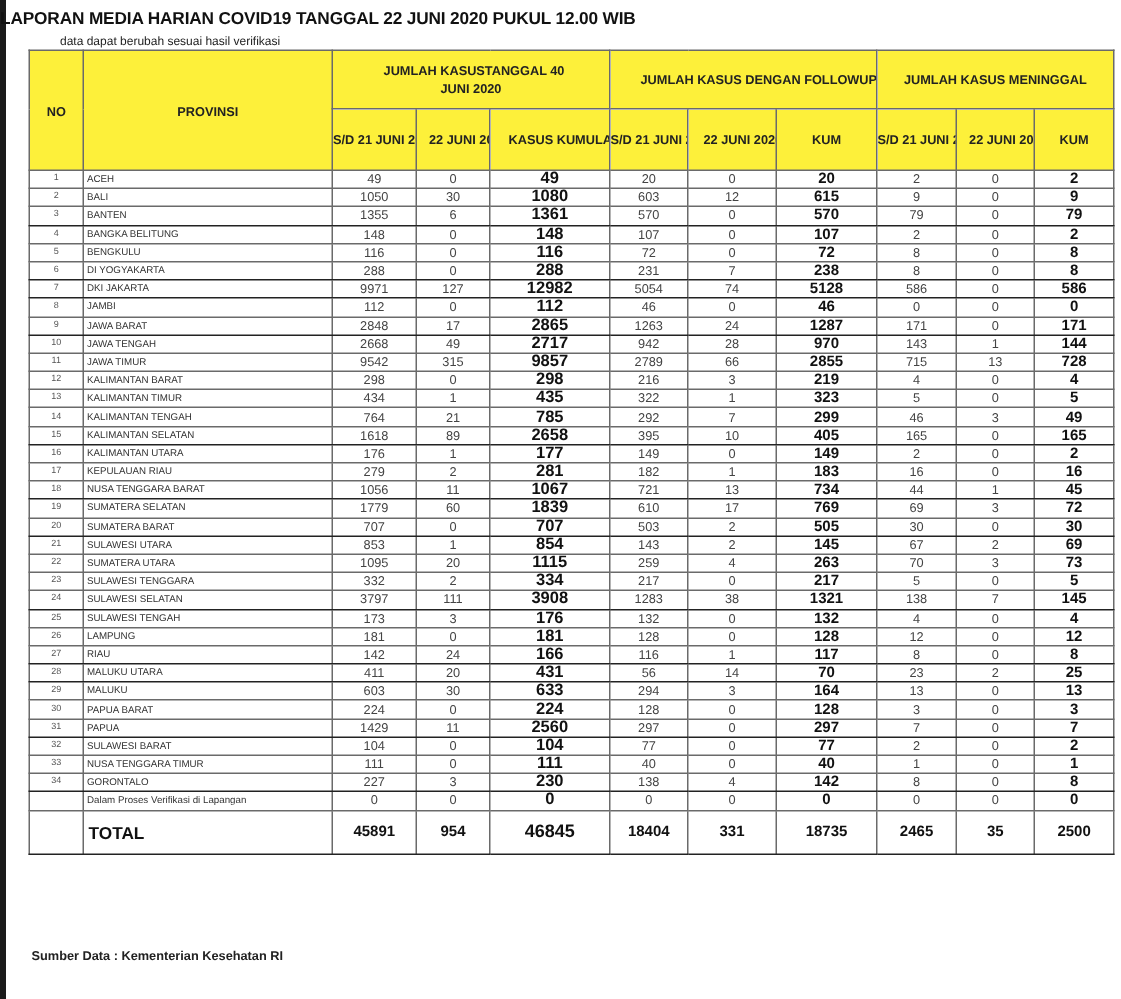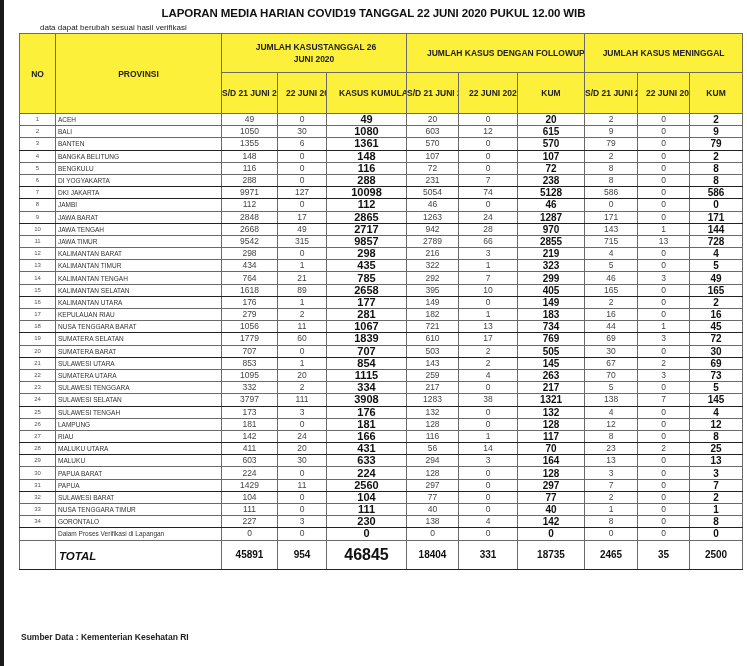--- a/index.html
+++ b/index.html
@@ -2,21 +2,21 @@
 <html><head>
 <meta charset="utf-8">
 <style>
   html, body { margin: 0; padding: 0; }
   body {
     width: 747px; height: 666px; background: #ffffff; position: relative; overflow: hidden;
     font-family: "Liberation Sans", sans-serif; color: #111;
   }
   .left-strip { position: absolute; left: 0; top: 0; width: 4px; height: 666px; background: #1a1a1a; }
   .title {
-    position: absolute; left: 0; width: 747px; top: 7px; text-align: center;
+    position: absolute; left: 0; width: 747px; top: 7px; text-align: left;
     font-size: 11.5px; font-weight: bold; letter-spacing: -0.1px; color: #111;
   }
   .subtitle {
     position: absolute; left: 40px; top: 23px; font-size: 8px; font-weight: normal; color: #222;
   }
   table.report {
     position: absolute; left: 19px; top: 33px; width: 723px;
     border-collapse: collapse; table-layout: fixed;
   }
   table.report td, table.report th {
@@ -30,22 +30,22 @@
   thead tr.h2 th { height: 40px; }
   thead th.grp { border-bottom: 1px solid #6a6a6a; }
   .h-jumlah { display: flex; justify-content: center; padding: 0 10px 0 14px; }
   tbody td { height: 11.2px; line-height: 11px; font-size: 8.5px; color: #444; text-align: center; }
   tbody td.no { font-size: 6px; color: #555; }
   tbody td.prov { text-align: left; font-size: 6.5px; padding-left: 2px; color: #333; }
   tbody td.b { font-weight: bold; color: #111; font-size: 10px; }
   tbody td.b-big { font-weight: bold; color: #111; font-size: 11px; }
   tbody tr.thick td { border-bottom: 1.5px solid #222; }
   tbody tr.total td { height: 24px; font-weight: bold; color: #111; font-size: 10px; border-top: 1.5px solid #222; border-bottom: 1.5px solid #222; }
-  tbody tr.total td.prov { font-size: 11.5px; padding-left: 3px; padding-top: 4px; font-style: italic; }
-  tbody tr.total td.huge { font-size: 16px; }
+  tbody tr.total td.prov { font-size: 11.5px; padding-left: 3px; padding-top: 4px; }
+  tbody tr.total td.huge { font-size: 12px; }
   .footer {
     position: absolute; left: 21px; top: 632px; font-size: 8.5px; font-weight: bold; color: #222;
   }
 </style>
 </head>
 <body>
 
 <div class="left-strip"></div>
 
 <div class="title">LAPORAN MEDIA HARIAN COVID19 TANGGAL 22 JUNI 2020 PUKUL 12.00 WIB</div>
@@ -65,21 +65,21 @@
       <col style="width:52px">
       <col style="width:53px">
   </colgroup>
   <thead>
     <tr class="h1">
       <th rowspan="2">NO</th>
       <th rowspan="2">PROVINSI</th>
       <th colspan="3" class="grp">
         <div class="h-jumlah">
           <span>JUMLAH KASUS</span>
-          <span>TANGGAL 26</span>
+          <span>TANGGAL 40</span>
         </div>
         <div>JUNI 2020</div>
       </th>
       <th colspan="3" class="grp" style="padding:0 20px;">JUMLAH KASUS DENGAN FOLLOWUP SPESIMEN 2X NEGATIF</th>
       <th colspan="3" class="grp">JUMLAH KASUS MENINGGAL</th>
     </tr>
     <tr class="h2">
       <th>S/D 21 JUNI 2020</th>
       <th style="padding:0 8px;">22 JUNI 2020</th>
       <th style="padding:0 12px;">KASUS KUMULATIF</th>
@@ -168,21 +168,21 @@
         <td class="b">238</td>
         <td class="">8</td>
         <td class="">0</td>
         <td class="b">8</td>
       </tr>
       <tr class="thick">
         <td class="no">7</td>
         <td class="prov">DKI JAKARTA</td>
         <td class="">9971</td>
         <td class="">127</td>
-        <td class="b-big">10098</td>
+        <td class="b-big">12982</td>
         <td class="">5054</td>
         <td class="">74</td>
         <td class="b">5128</td>
         <td class="">586</td>
         <td class="">0</td>
         <td class="b">586</td>
       </tr>
       <tr>
         <td class="no">8</td>
         <td class="prov">JAMBI</td>

